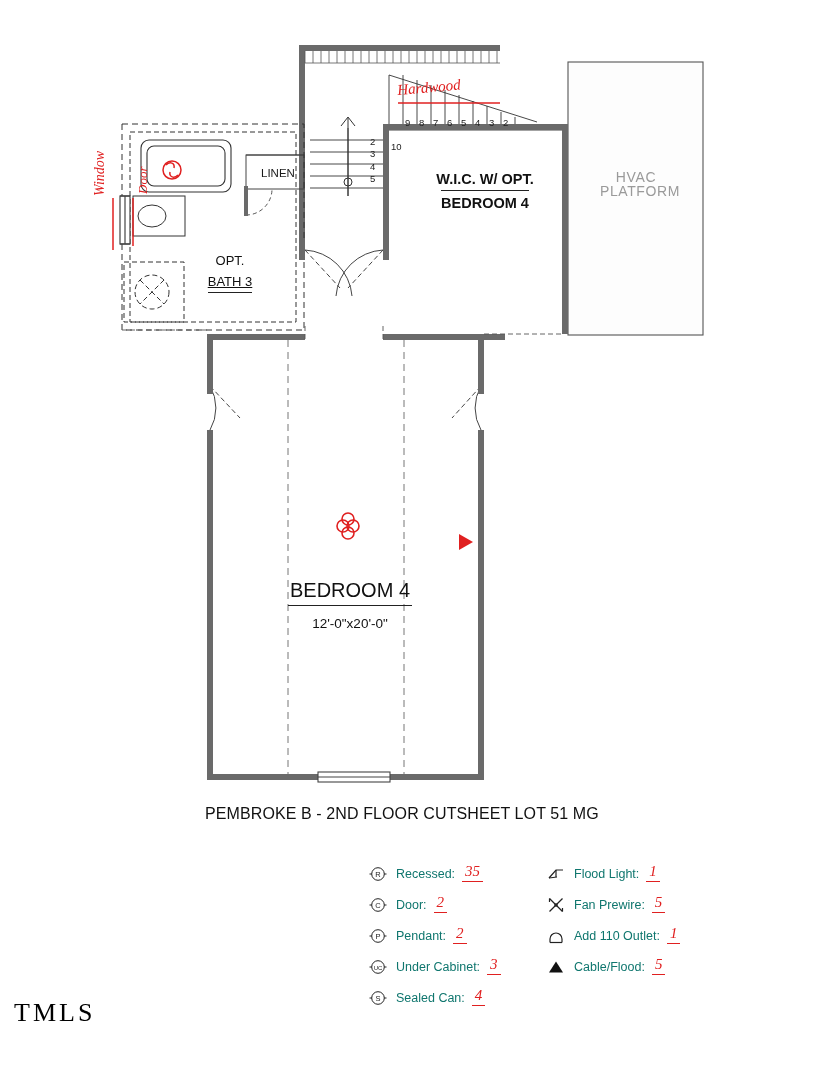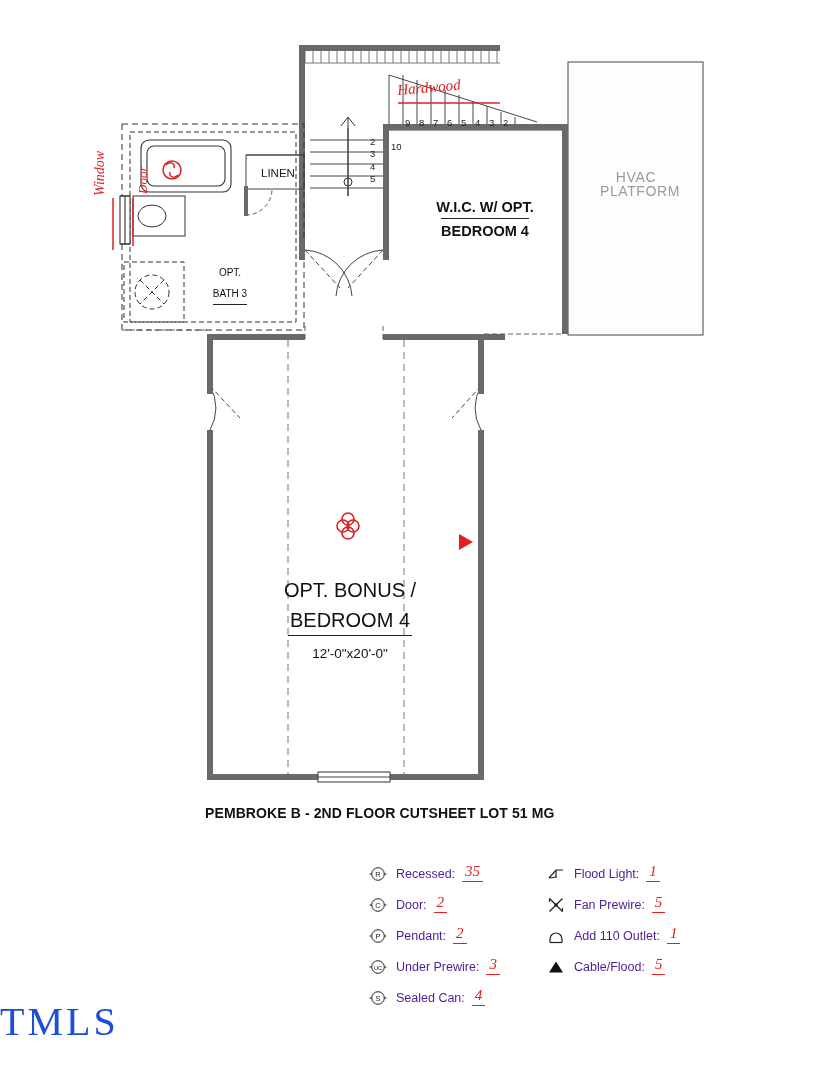--- a/index.html
+++ b/index.html
@@ -30,22 +30,22 @@
   }
   .red {
     color: #e02020;
     font-family: "Liberation Serif", serif;
     font-style: italic;
   }
   .plan-title {
     position: absolute;
     left: 205px;
     top: 805px;
-    font-size: 14px;
-    font-weight: bold;
+    font-size: 16px;
+    font-weight: normal;
     letter-spacing: 0.1px;
     color: #111;
   }
   
   #legend {
     position: absolute;
     left: 368px;
     top: 858px;
     width: 340px;
     height: 150px;
@@ -63,44 +63,45 @@
   }
   .legend-ico {
     width: 20px;
     height: 20px;
     margin-right: 8px;
     flex: 0 0 20px;
     position: relative;
   }
   .legend-text {
     font-size: 12.5px;
-    color: #4c1d95;
+    color: #0f766e;
     font-weight: normal;
   }
   .legend-val {
     font-family: "Liberation Serif", serif;
     font-style: italic;
     color: #e02020;
     font-size: 15px;
     margin-left: 7px;
     position: relative;
     top: -1px;
   }
   .val-ul {
     border-bottom: 1.2px solid #e02020;
     padding: 0 3px 1px 3px;
   }
   .watermark {
     position: absolute;
     left: 0px;
     top: 998px;
-    font-size: 40px;
+    font-size: 26px;
     letter-spacing: 3px;
-    color: #1d4ed8;
+    color: #000000;
     font-family: "Liberation Serif", serif;
+    padding-left: 14px;
   }
   .rm-label {
     position: absolute;
     text-align: center;
     color: #111;
   }
 </style>
 </head>
 <body>
 
@@ -296,41 +297,40 @@
         </g>
 
         <polygon points="459,534 473,542 459,550" fill="#e02020" stroke="none"></polygon>
 
         <path d="M113 198 L113 250" stroke-width="1.5"></path>
         <path d="M133 198 L133 246" stroke-width="1.5"></path>
       </g>
     </g>
   </svg>
 
-  <div class="rm-label" style="left:415px; top:168px; width:140px; font-size:14.5px; font-weight:600; line-height:22px;margin-top:28px;">
+  <div class="rm-label" style="left:415px; top:168px; width:140px; font-size:14.5px; font-weight:600; line-height:22px;">
     <div>W.I.C. W/ OPT.</div>
     <div style="border-top:1.3px solid #222; display:inline-block; padding-top:1px;">BEDROOM 4</div>
   </div>
 
   <div class="rm-label" style="left:600px; top:170px; width:72px; font-size:14px; color:#9a9a9a; line-height:14px; letter-spacing:0.6px;">
     <div>HVAC</div>
     <div>PLATFORM</div>
   </div>
 
   <div class="lbl" style="left:261px; top:167px; font-size:11.5px;">
     <span>LINEN</span>
   </div>
 
-  <div class="rm-label" style="left:191px; top:262px; width:78px; font-size:10px; line-height:21px;">
+  <div class="rm-label" style="left:191px; top:250px; width:78px; font-size:13px; line-height:21px;">
     <div>OPT.</div>
-    <div style="border-bottom:1.2px solid #222; display:inline-block;">BATH 3</div>
+    <div style="border-bottom:1.2px solid #222; display:inline-block;text-decoration:underline;">BATH 3</div>
   </div>
 
   <div class="rm-label" style="left:255px; top:575px; width:190px; font-size:20px; line-height:30px; font-weight:500;">
-    <div>OPT. BONUS /</div>
     <div style="border-bottom:1.4px solid #222; display:inline-block; padding:0 2px;">BEDROOM 4</div>
     <div style="font-size:13.5px; margin-top:3px;">12'-0"x20'-0"</div>
   </div>
 
   <div style="position:absolute; left:370px; top:136px; font-size:9.5px; color:#222; line-height:12.3px;">
     <div>2</div>
     <div>3</div>
     <div>4</div>
     <div>5</div>
   </div>
@@ -406,21 +406,21 @@
 
       <div class="legend-row">
         <span class="legend-ico">
           <svg viewBox="0 0 20 20" width="20" height="20">
             <circle cx="10" cy="10" r="6.3" fill="none" stroke="#222" stroke-width="1"></circle>
             <line x1="1.5" y1="10" x2="3.7" y2="10" stroke="#222" stroke-width="1"></line>
             <line x1="16.3" y1="10" x2="18.5" y2="10" stroke="#222" stroke-width="1"></line>
             <text x="10" y="12.9" font-size="6" text-anchor="middle" fill="#222" font-family="Liberation Sans, sans-serif">UC</text>
           </svg>
         </span>
-        <span class="legend-text">Under Prewire:</span>
+        <span class="legend-text">Under Cabinet:</span>
         <span class="legend-val val-ul">3</span>
       </div>
 
       <div class="legend-row">
         <span class="legend-ico">
           <svg viewBox="0 0 20 20" width="20" height="20">
             <circle cx="10" cy="10" r="6.3" fill="none" stroke="#222" stroke-width="1"></circle>
             <line x1="1.5" y1="10" x2="3.7" y2="10" stroke="#222" stroke-width="1"></line>
             <line x1="16.3" y1="10" x2="18.5" y2="10" stroke="#222" stroke-width="1"></line>
             <text x="10" y="13.4" font-size="7.5" text-anchor="middle" fill="#222" font-family="Liberation Sans, sans-serif">S</text>

